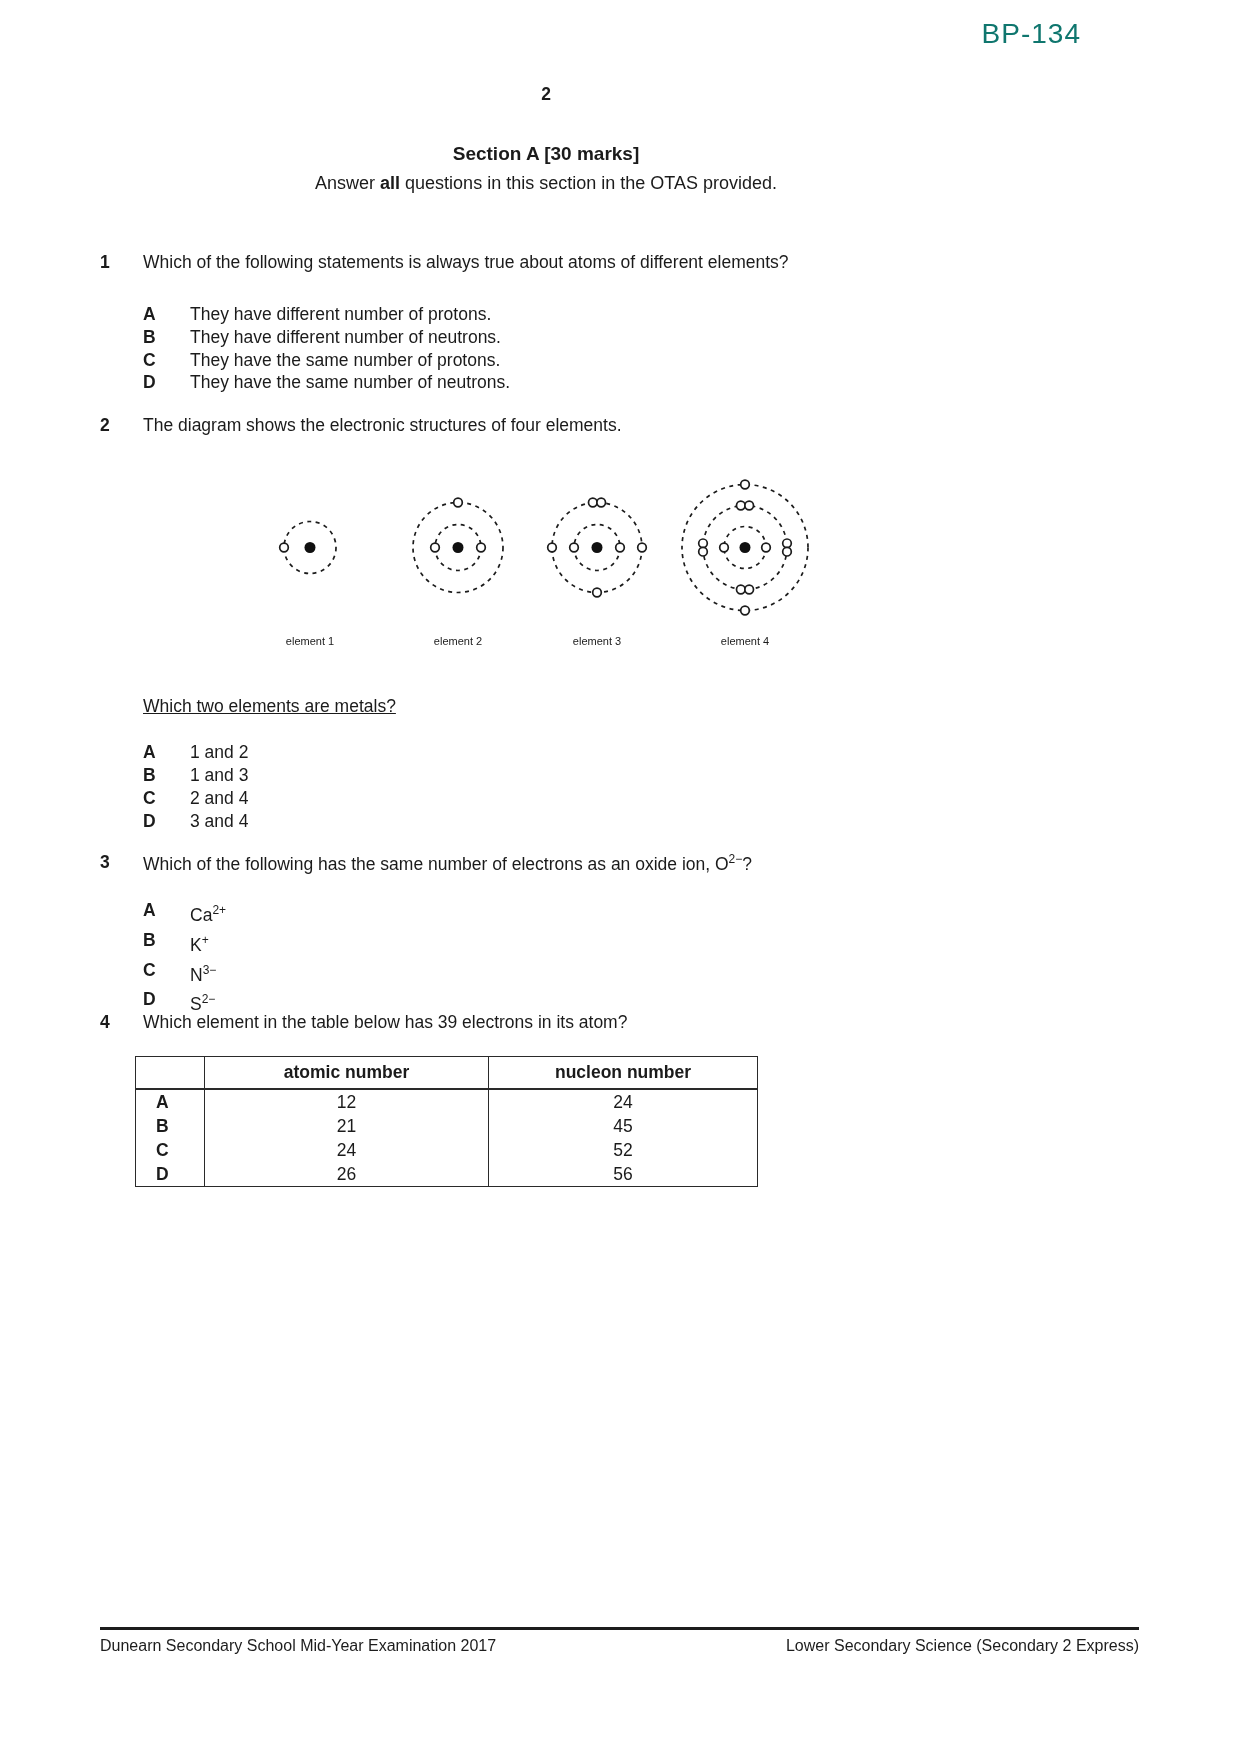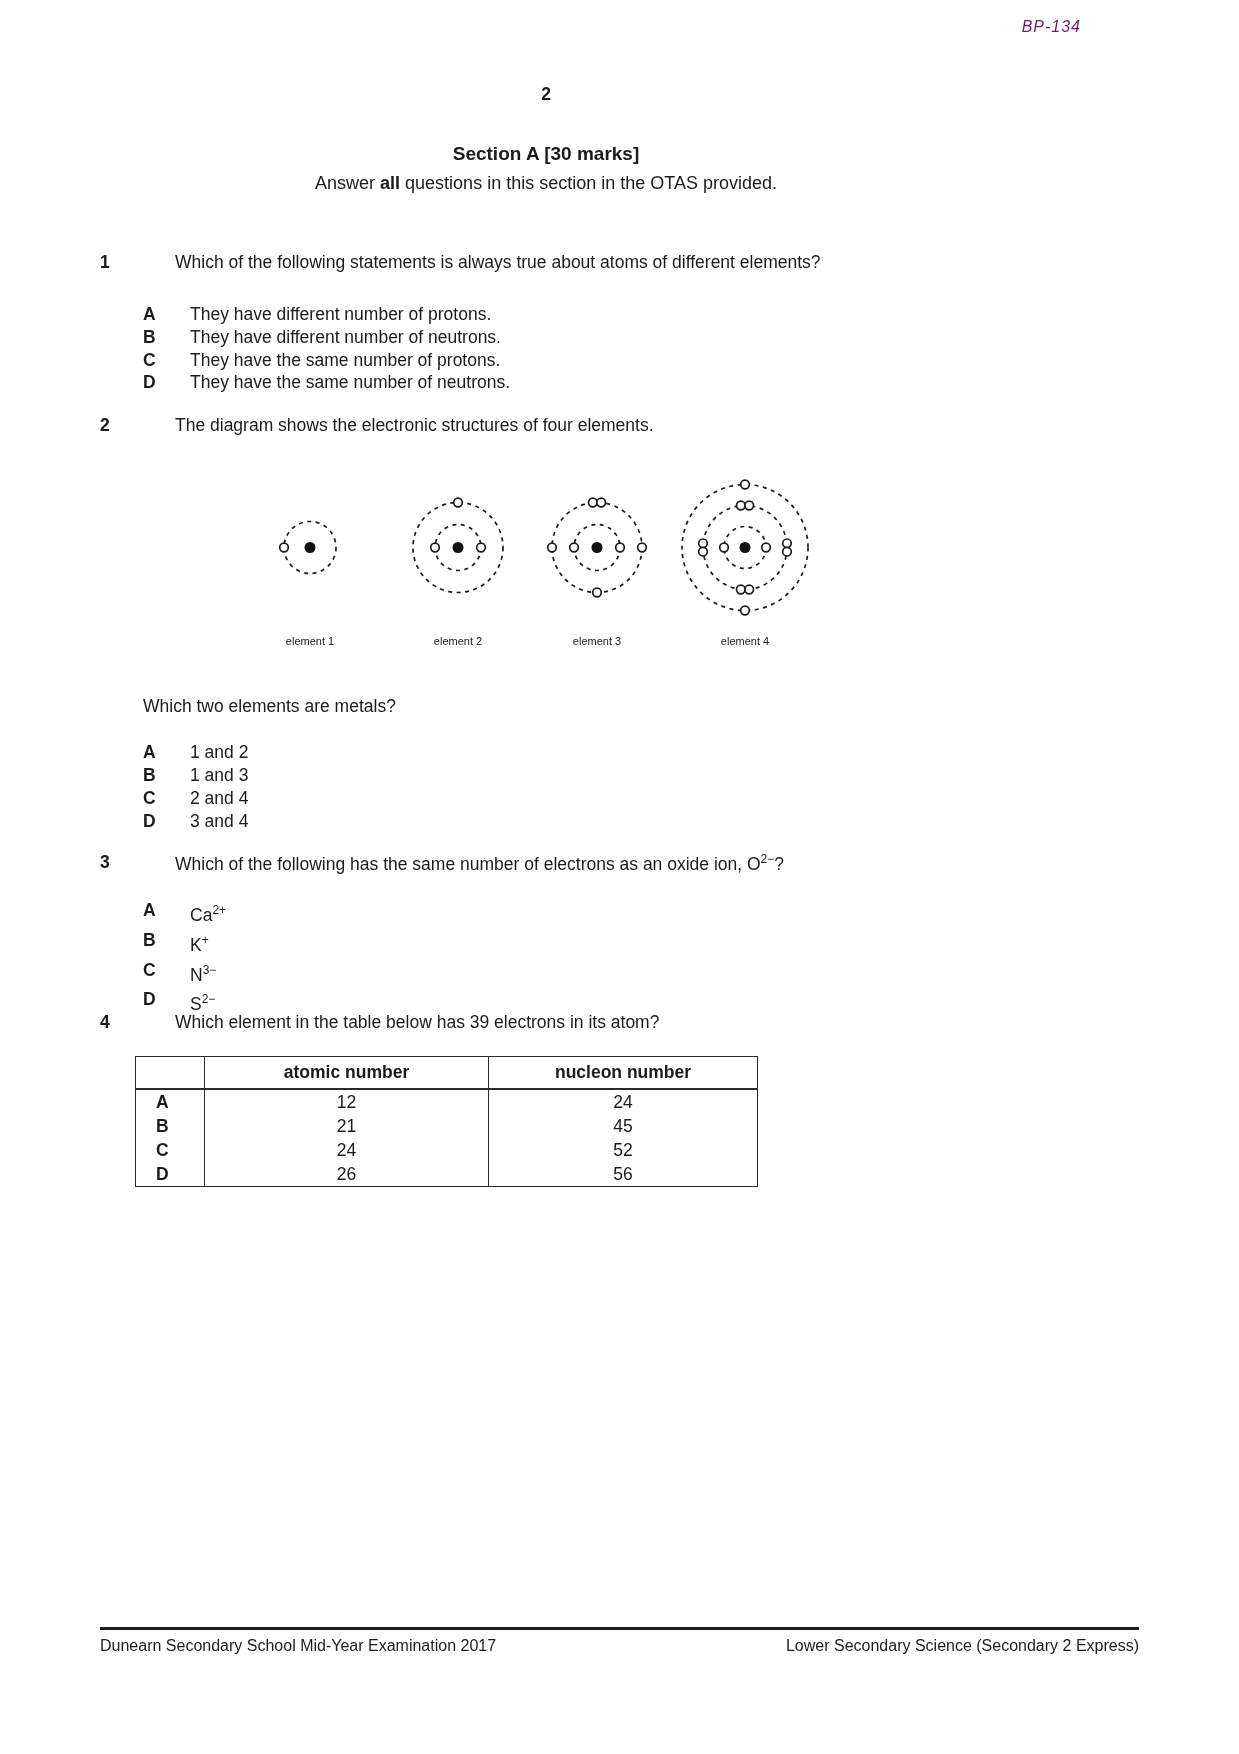--- a/index.html
+++ b/index.html
@@ -7,56 +7,56 @@
     position:relative;
     width:1239px;height:1754px;
     background:#ffffff;
     font-family:"Liberation Sans", sans-serif;
     color:#1b1b1b;
     font-size:17.5px;
     overflow:hidden;
   }
   .bp-code{
     position:absolute;top:18px;right:158px;
-    font-size:16px;letter-spacing:1px;color:#701a75;font-style:italic;
+    font-size:28px;letter-spacing:1px;color:#0f766e;
   }
   .page-number{
     position:absolute;top:84px;left:0;width:1092px;
     text-align:center;font-weight:bold;font-size:17.5px;
   }
   .section-head{
     position:absolute;top:142px;left:0;width:1092px;text-align:center;
   }
   .section-title{font-weight:bold;font-size:19px;line-height:24px;}
   .section-instruction{font-size:18px;margin-top:7px;}
   .section-instruction b{font-weight:bold;margin-top:48px;}
 
   .qblock{position:absolute;left:100px;}
   .q1{top:252px;}
   .q2{top:415px;}
   .q3{top:852px;}
   .q4{top:1012px;}
   .qrow{display:flex;}
   .qnum{width:43px;font-weight:bold;flex:0 0 43px;}
-  .qtext{white-space:nowrap;margin-left:32px;}
+  .qtext{white-space:nowrap;}
 
   .opts{margin-top:30px;margin-left:43px;}
   .opt{display:flex;line-height:22.8px;}
   .opt-letter{width:47px;flex:0 0 47px;font-weight:bold;}
 
   .diagram{position:absolute;top:460px;left:0;width:1092px;height:215px;}
   .atom-col{position:absolute;text-align:center;}
   .atom-col-1{left:250px;width:120px;}
   .atom-col-2{left:393px;width:130px;text-align:center;}
   .atom-col-3{left:532px;width:130px;}
   .atom-col-4{left:665px;width:160px;}
   .atom-col svg{display:block;margin:0 auto;}
   .atom-label{font-size:11px;margin-top:0;}
 
-  .q2sub{position:absolute;top:696px;left:143px;}
+  .q2sub{position:absolute;top:696px;left:143px;text-decoration:underline;}
   .q2opts{position:absolute;top:741px;left:143px;}
   .q2opts .opt{line-height:23px;}
 
   .q3opts{position:absolute;top:898px;left:143px;}
   .q3opts .opt{line-height:25px;}
   .q3opts sup, .ion sup{font-size:12px;}
 
   .q4table{
     position:absolute;top:1056px;left:135px;
     border-collapse:collapse;font-size:17.5px;

